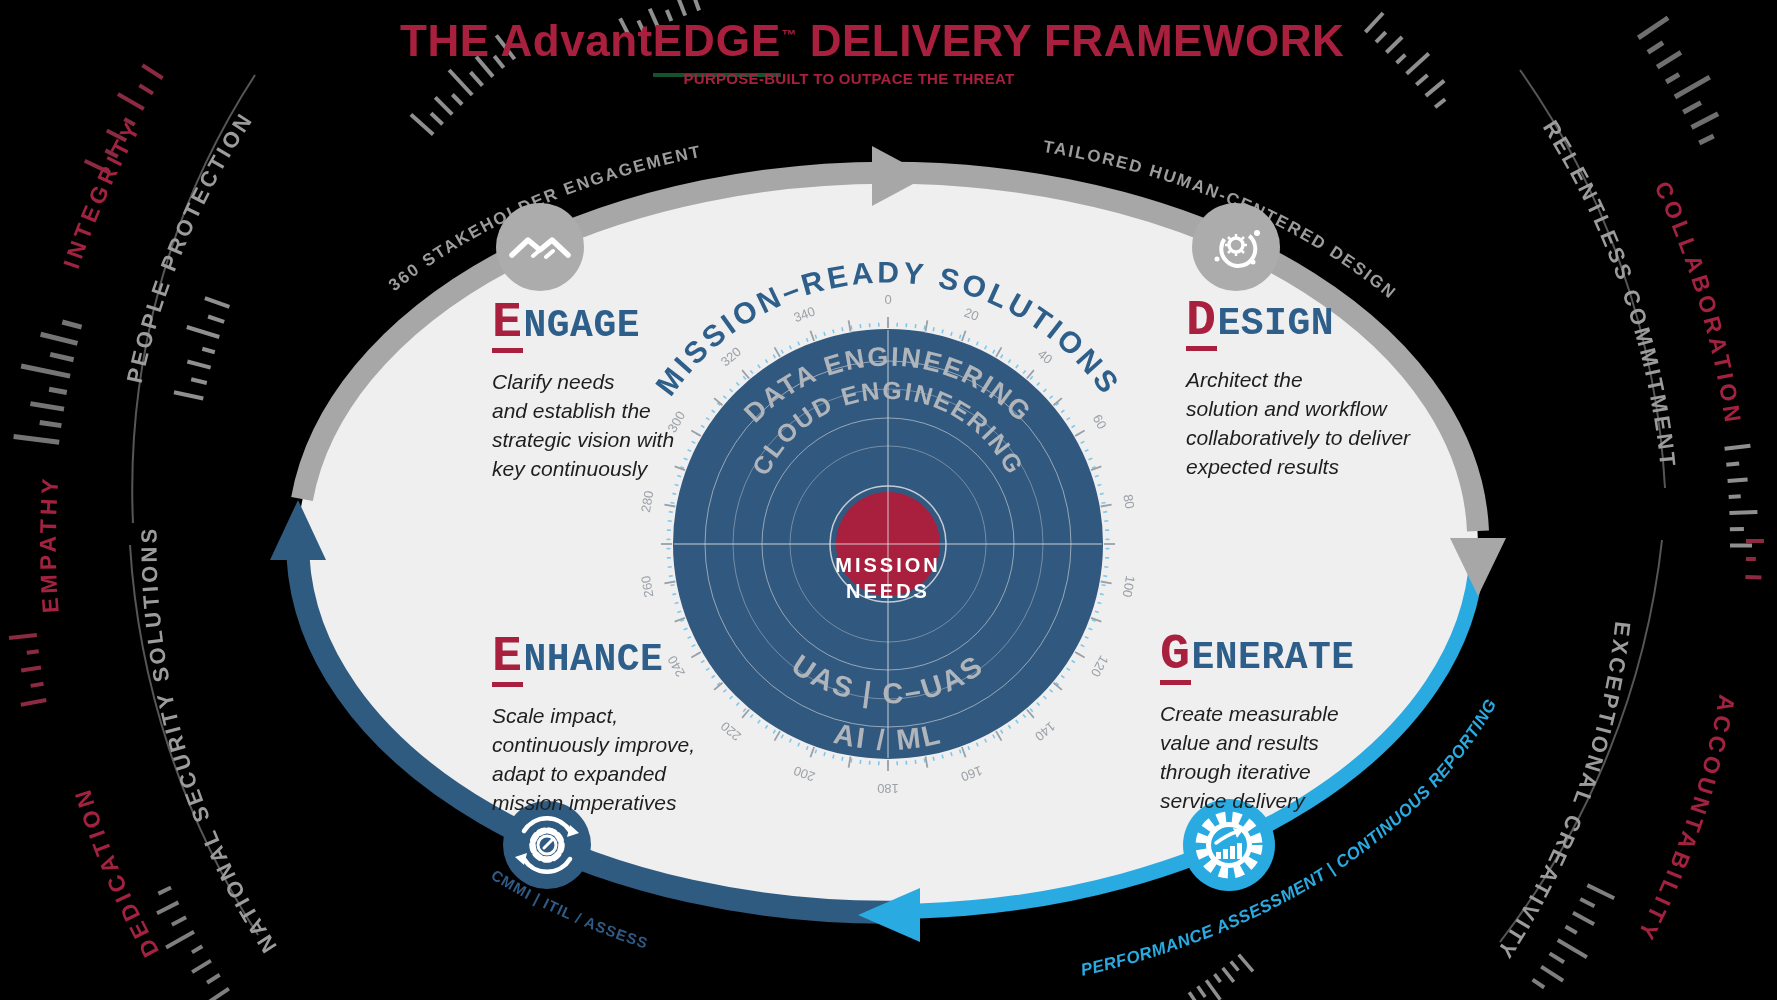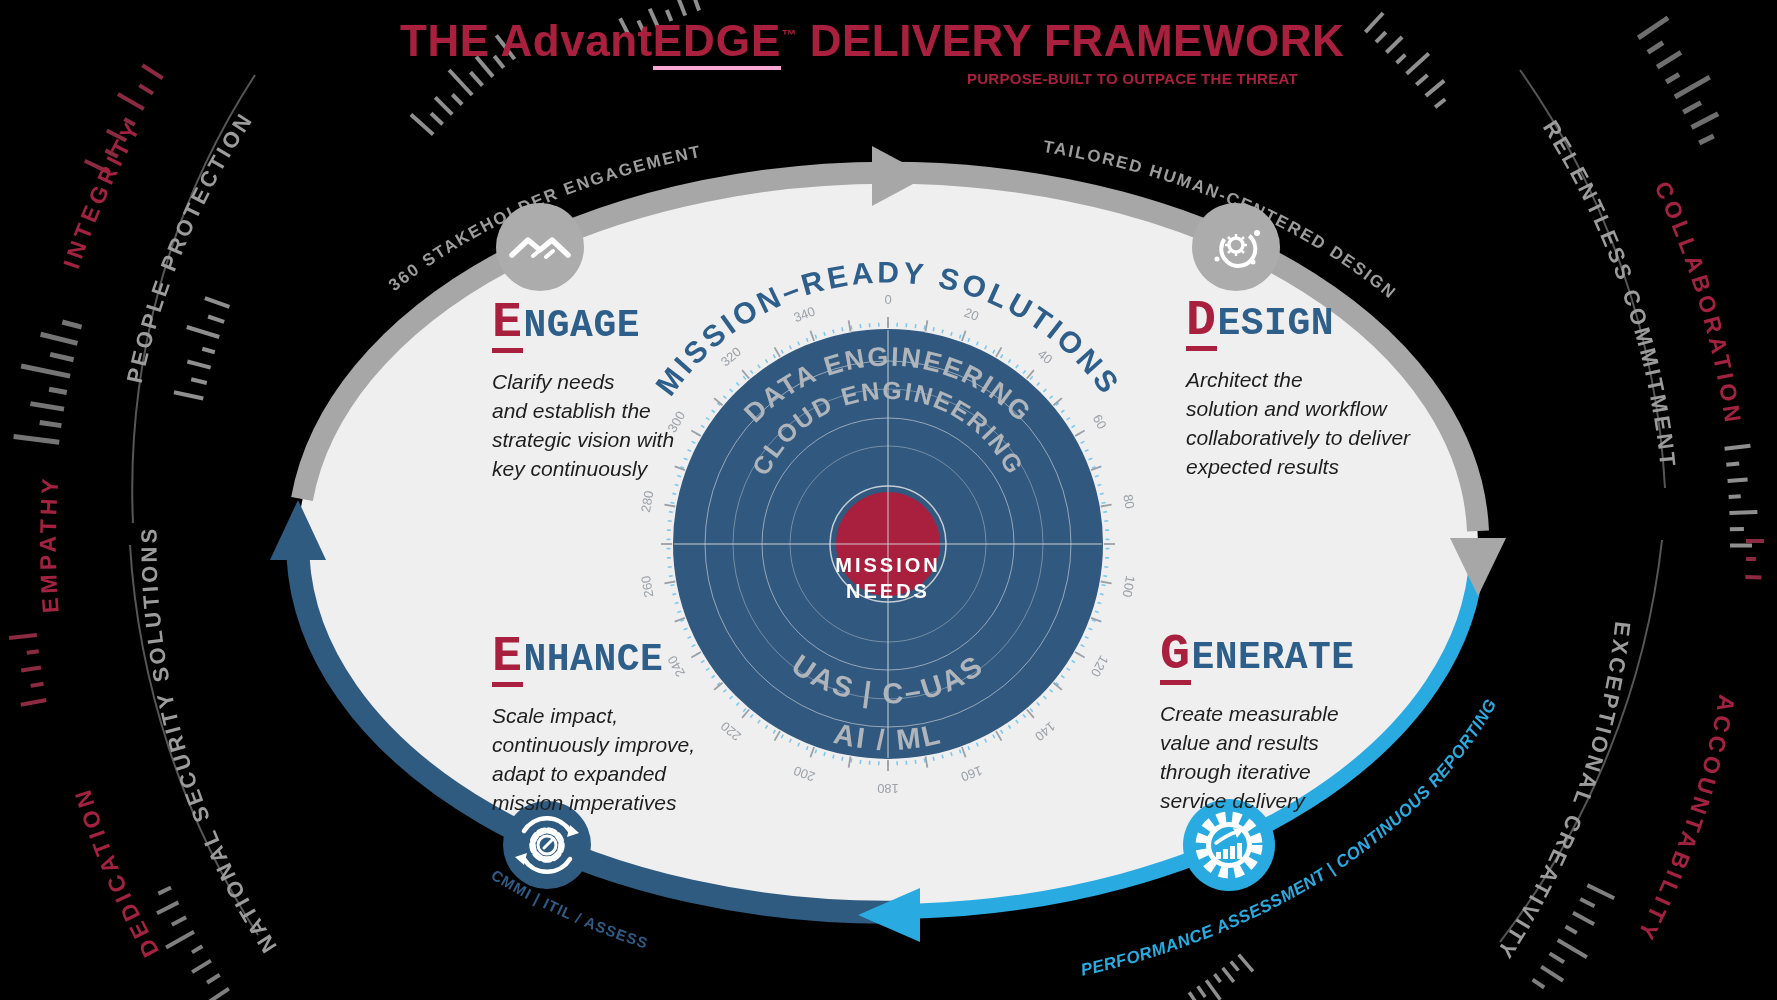--- a/index.html
+++ b/index.html
@@ -2,23 +2,23 @@
 <html><head>
 <meta charset="utf-8">
 <style>
   html,body{margin:0;padding:0;background:#000;}
   #stage{position:relative;width:1777px;height:1000px;background:#000;overflow:hidden;
          font-family:"Liberation Sans",sans-serif;}
   svg{position:absolute;left:0;top:0;}
   
   .title-wrap{position:absolute;left:400px;top:16px;width:900px;text-align:center;color:#A8203E;}
   .title-main{font-size:44px;font-weight:bold;letter-spacing:0.5px;white-space:nowrap;}
-  .brand{border-bottom:4px solid #f9a8d4;padding-bottom:1px;letter-spacing:1px;}
+  .brand{border-bottom:4px solid #14532d;padding-bottom:8px;letter-spacing:1px;}
   .tm{font-size:15px;vertical-align:super;}
-  .tagline{font-size:15px;font-weight:bold;text-align:right;margin-top:4px;padding-right:2px;letter-spacing:.3px;}
+  .tagline{font-size:15px;font-weight:bold;margin-top:4px;padding-right:2px;letter-spacing:.3px;}
   
   .quad{position:absolute;width:310px;}
   .q-head{font-weight:bold;color:#2E5F8A;font-size:38px;letter-spacing:.5px;line-height:1;font-family:Liberation Mono, monospace;}
   .q-initial{color:#A8203E;font-size:50px;display:inline-block;line-height:.9;
              border-bottom:5px solid #A8203E;padding-bottom:3px;margin-right:1px;}
   .q-desc{margin-top:15px;font-style:italic;font-size:21px;line-height:1.38;color:#1E1E1E;white-space:pre-line;}
   
   .center-label{position:absolute;left:800px;top:517px;width:176px;text-align:center;color:#fff;
                 font-weight:bold;font-size:20px;letter-spacing:3px;line-height:1.3;margin-top:35px;}
   

